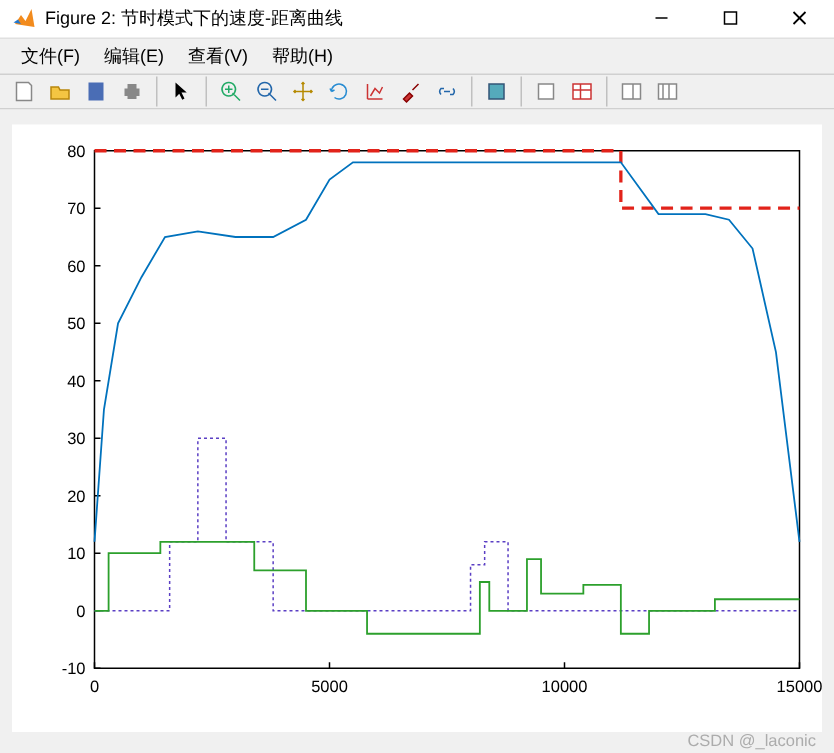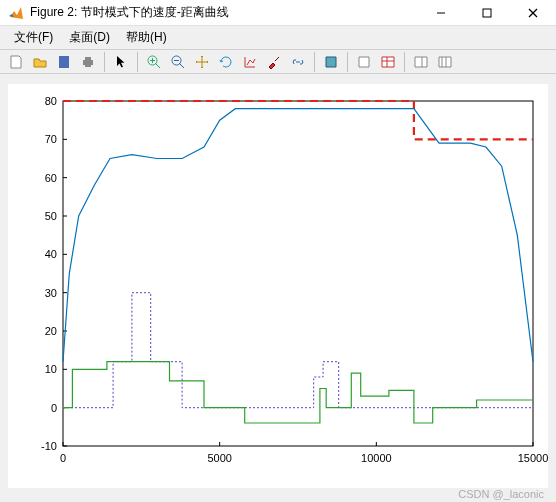--- a/index.html
+++ b/index.html
@@ -53,21 +53,22 @@
         <svg width="10" height="10">
             <line x1="1" y1="1" x2="9" y2="9" stroke="#000" stroke-width="1.2"></line>
             <line x1="9" y1="1" x2="1" y2="9" stroke="#000" stroke-width="1.2"></line>
           </svg>
       </div>
     </div>
   </div>
 
   <div class="menubar">
     <span class="menuitem">文件(F)</span>
-    <span class="menuitem">桌面(D)</span>
+    <span class="menuitem">编辑(E)</span>
+    <span class="menuitem">查看(V)</span>
     <span class="menuitem">帮助(H)</span>
   </div>
 
   <div class="toolbar" id="toolbar">
       <div class="tbtn">
         <svg width="16" height="16" viewBox="0 0 16 16">
           <path d="M3 2 h8 l2 2 v10 h-10 z" fill="#fff" stroke="#888" stroke-width="1"></path>
         </svg>
       </div>
       <div class="tbtn">

